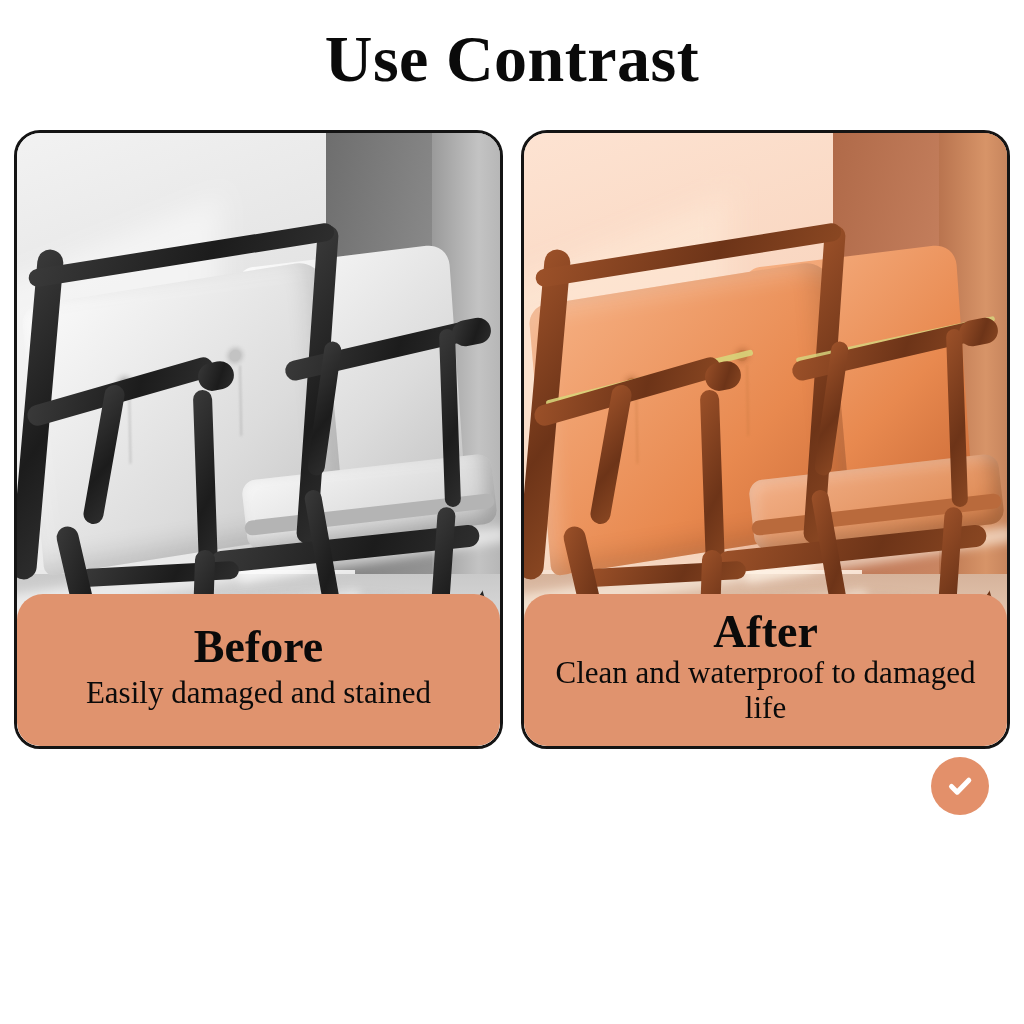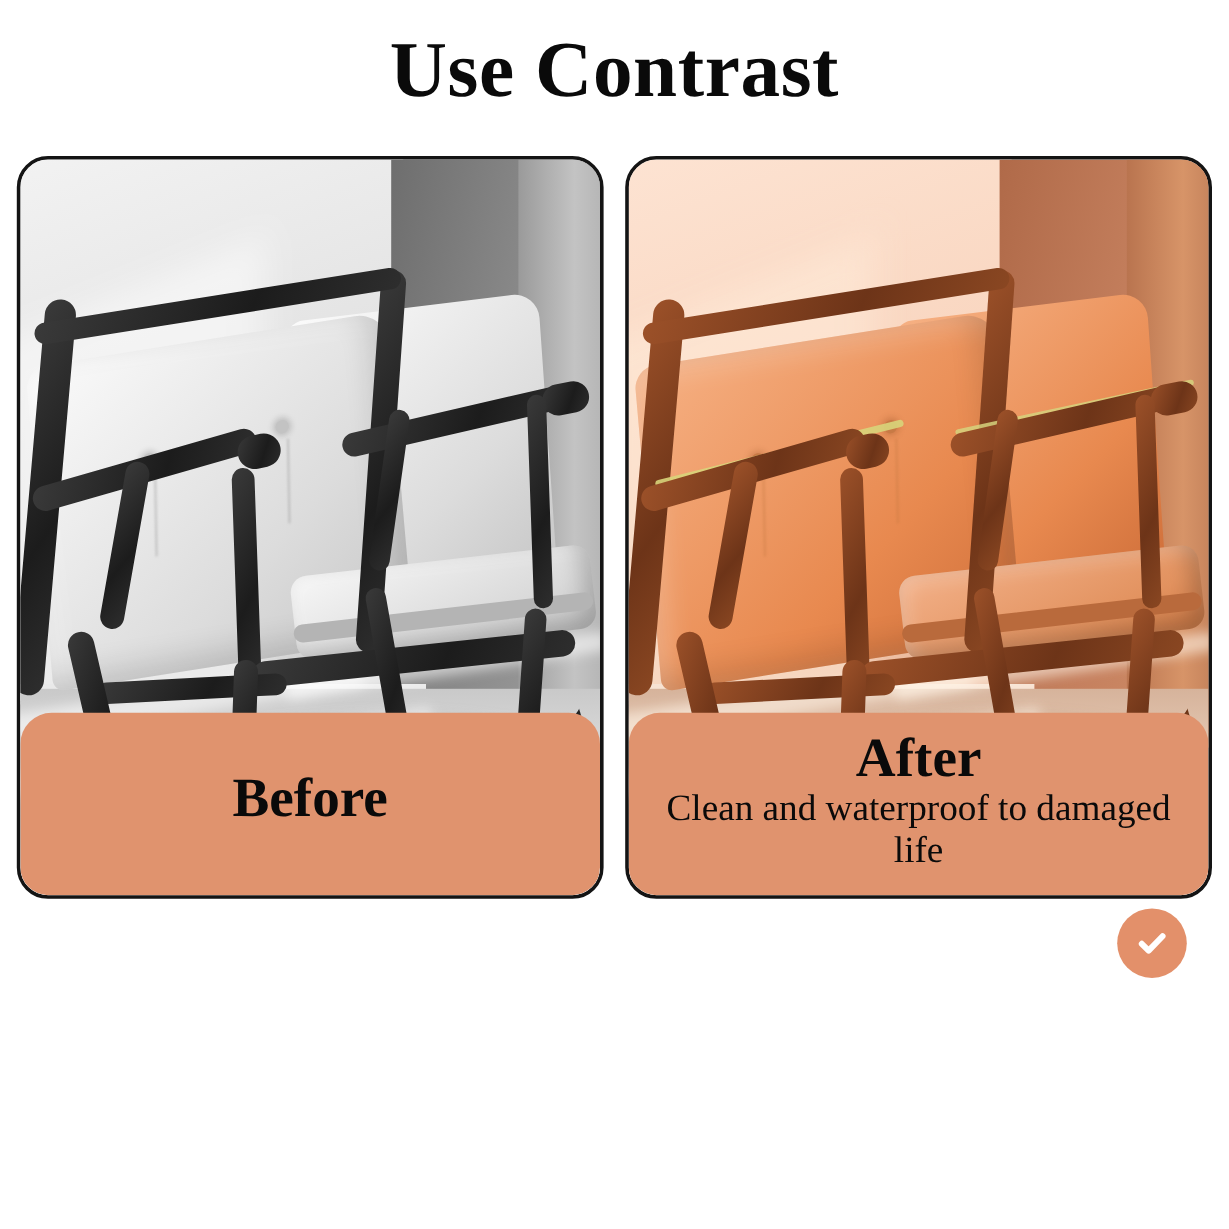--- a/index.html
+++ b/index.html
@@ -349,20 +349,21 @@
         <div class="frame leg-br"></div>
         <div class="frame leg-fr"></div>
         <div class="frame leg-bl"></div>
         <div class="frame leg-fl"></div>
         <div class="frame stretcher"></div>
       </div>
     </div>
 
     <div class="caption">
       <div class="caption-title">Before</div>
+      <div class="caption-sub">Easily damaged and stained</div>
     </div>
   </div>
 
   <div class="panel" id="panel-after">
     <div class="photo">
       <div class="scene">
         <div class="wall-left"></div>
         <div class="wall-right"></div>
         <div class="curtain"></div>
         <div class="wall-light"></div>

